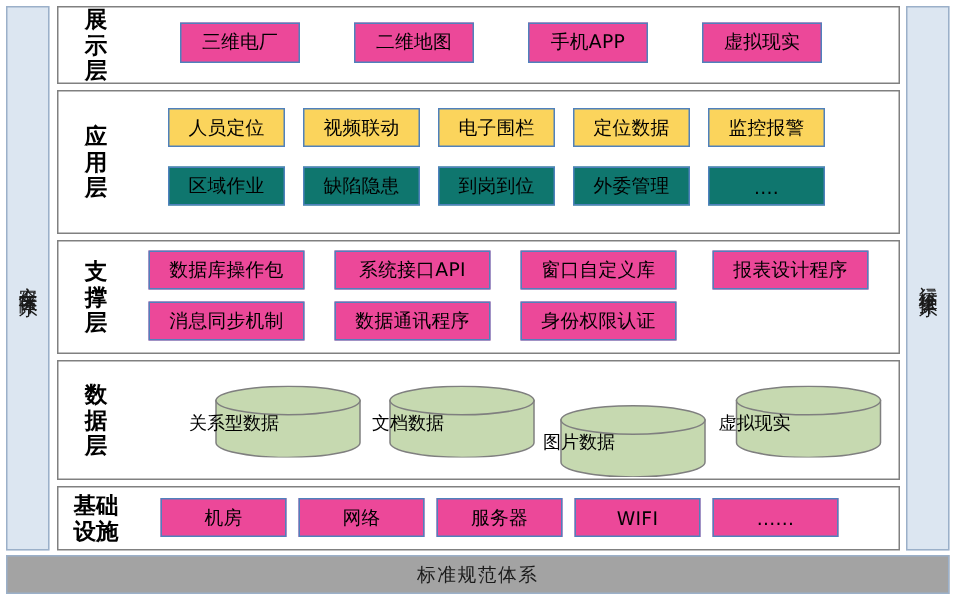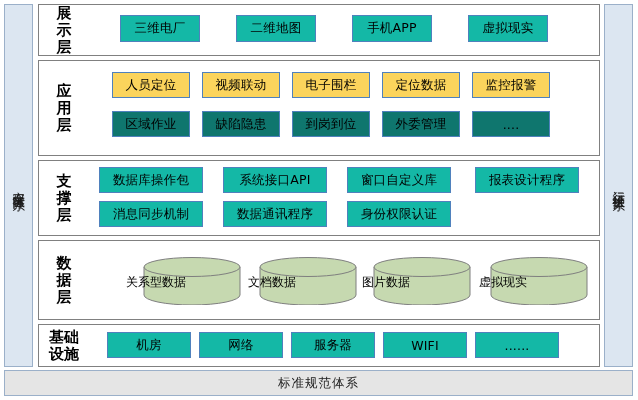--- a/index.html
+++ b/index.html
@@ -46,21 +46,21 @@
     white-space: nowrap;
   }
 
   
   .bottom-bar {
     position: absolute;
     left: 4px;
     top: 370px;
     width: 629px;
     height: 26px;
-    background: #e5e5e5;
+    background: #a3a3a3;
     border: 1px solid #9bb0c9;
     box-sizing: border-box;
     display: flex;
     align-items: center;
     justify-content: center;
   }
   .bottom-bar-text {
     font-size: 12.5px;
     color: #1a1a1a;
     letter-spacing: 1px;
@@ -115,21 +115,21 @@
     box-sizing: border-box;
     display: flex;
     align-items: center;
     justify-content: center;
     font-size: 12.5px;
     color: #000000;
     white-space: nowrap;
     letter-spacing: 0.2px;
   }
   .node.blue {
-    background: #14b8a6;
+    background: #ec4899;
     border: 1px solid #4f81bd;
   }
   .node.gold {
     background: #fdd濃;
     background: #fbd45c;
     border: 1px solid #4f81bd;
   }
   .node.green {
     background: #0f766e;
     border: 1px solid #4f81bd;
@@ -247,21 +247,21 @@
       </div>
 
       <div class="cyl" style="left:136px; top:16px; width:98px; height:48px;">
         <svg width="98" height="48" viewBox="0 0 98 48">
           <path d="M1,10 L1,38 A48,10 0 0 0 97,38 L97,10 Z" fill="#c6d9b0" stroke="#7f7f7f" stroke-width="1"></path>
           <ellipse cx="49" cy="10" rx="48" ry="9.5" fill="#c6d9b0" stroke="#7f7f7f" stroke-width="1"></ellipse>
         </svg>
         <div class="cyl-label">文档数据</div>
       </div>
 
-      <div class="cyl" style="left:250px; top:16px; width:98px; height:48px;">
+      <div class="cyl" style="left:250px; top:29px; width:98px; height:48px;">
         <svg width="98" height="48" viewBox="0 0 98 48">
           <path d="M1,10 L1,38 A48,10 0 0 0 97,38 L97,10 Z" fill="#c6d9b0" stroke="#7f7f7f" stroke-width="1"></path>
           <ellipse cx="49" cy="10" rx="48" ry="9.5" fill="#c6d9b0" stroke="#7f7f7f" stroke-width="1"></ellipse>
         </svg>
         <div class="cyl-label">图片数据</div>
       </div>
 
       <div class="cyl" style="left:367px; top:16px; width:98px; height:48px;">
         <svg width="98" height="48" viewBox="0 0 98 48">
           <path d="M1,10 L1,38 A48,10 0 0 0 97,38 L97,10 Z" fill="#c6d9b0" stroke="#7f7f7f" stroke-width="1"></path>

